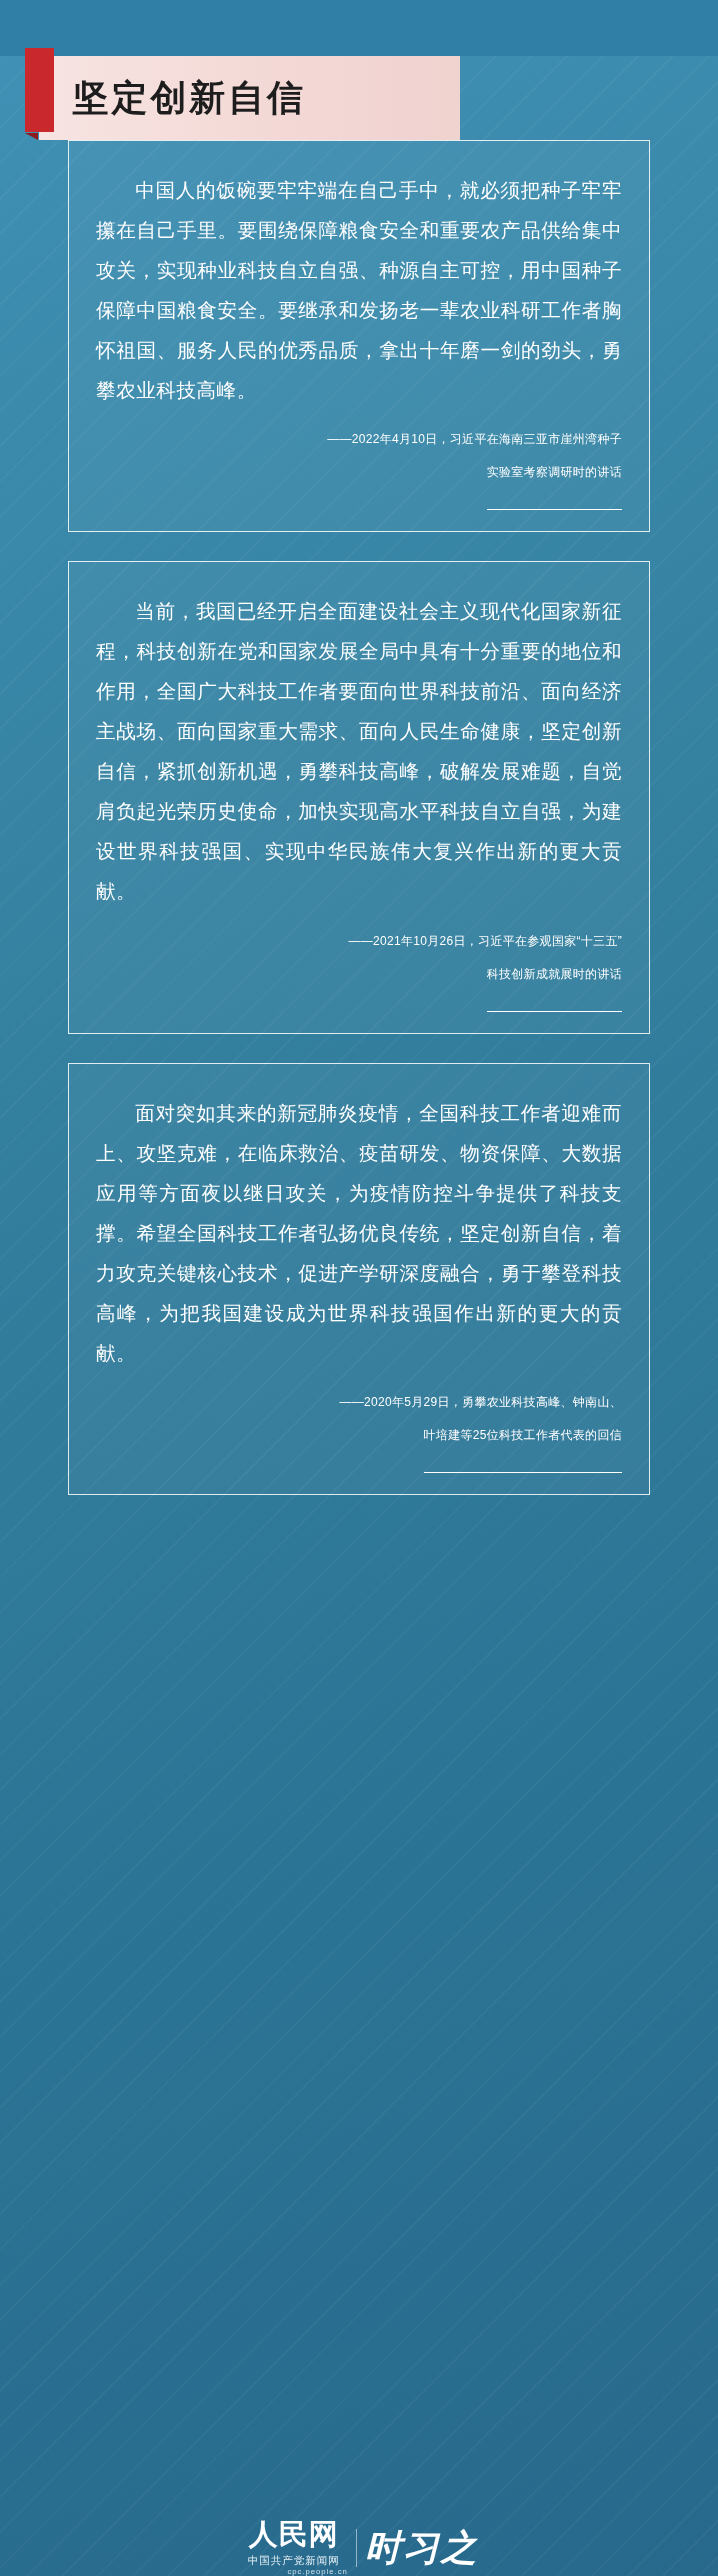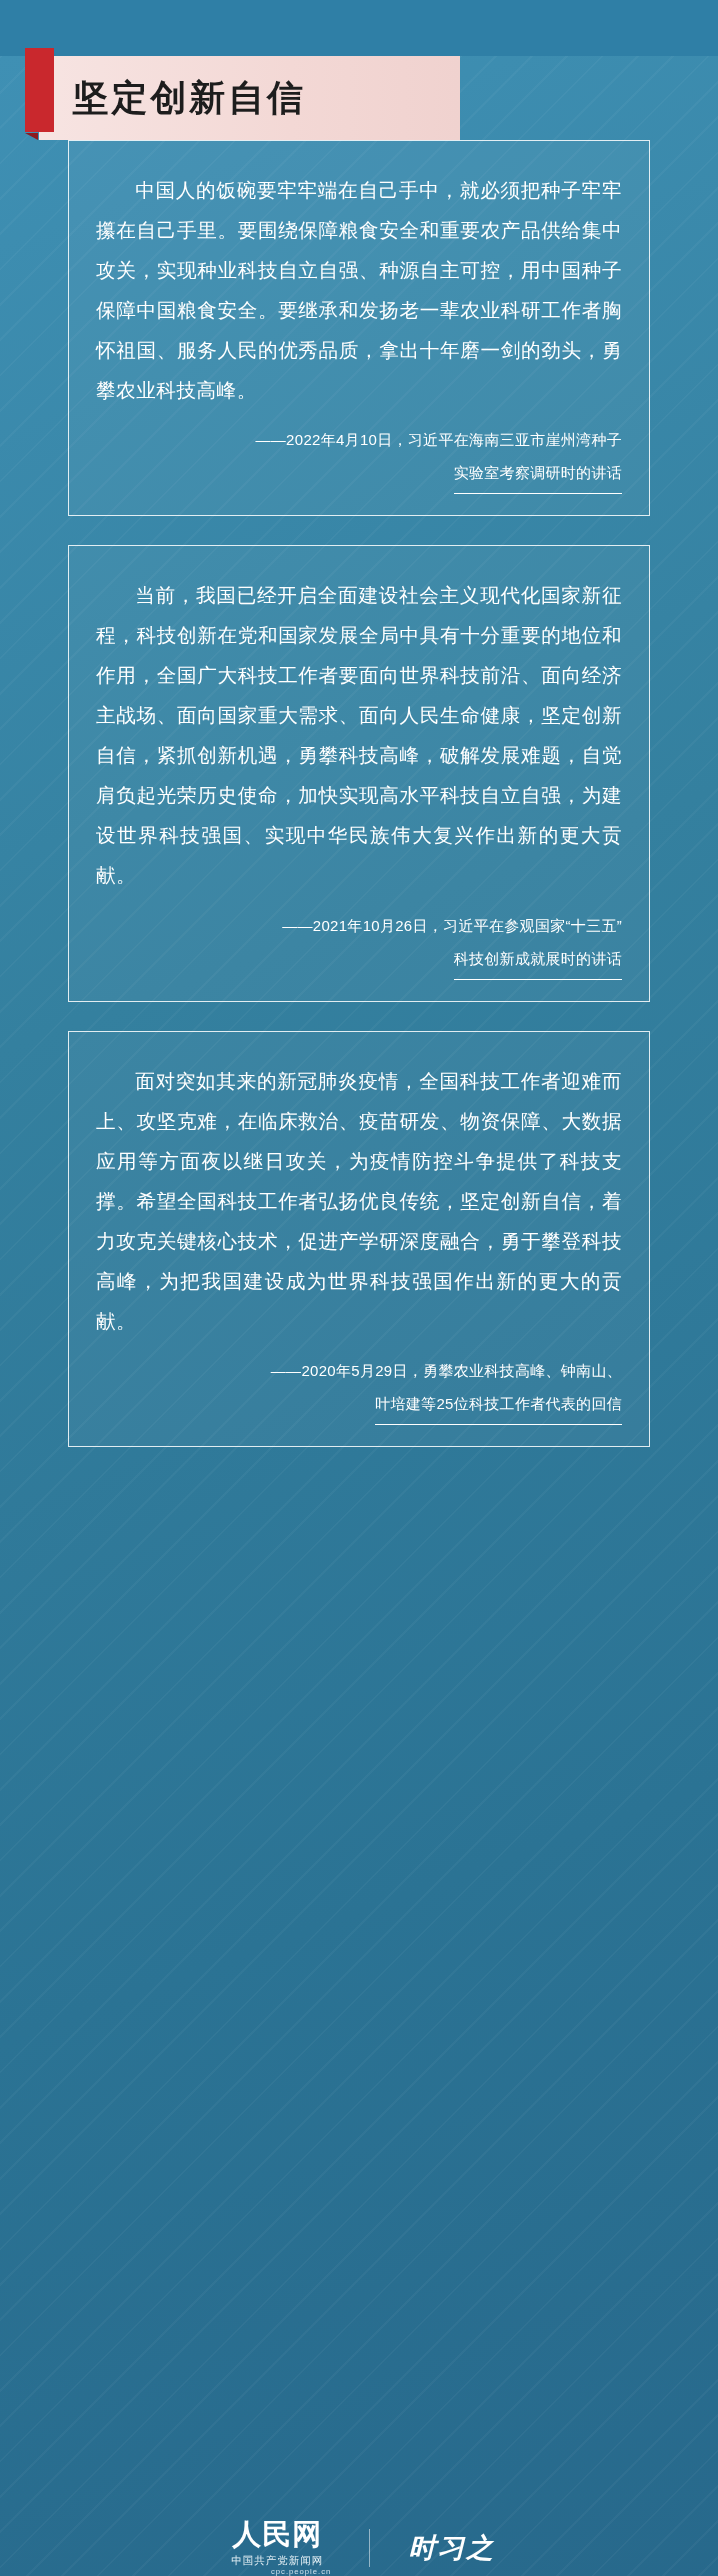--- a/index.html
+++ b/index.html
@@ -79,42 +79,42 @@
     font-size: 19.6px;
     line-height: 40px;
     text-indent: 2em;
     letter-spacing: 0.5px;
     text-align: justify;
     font-family: "Liberation Sans", sans-serif;
   }
   .attrib {
     margin-top: 13.4px;
     color: #ffffff;
-    font-size: 15px;
+    font-size: 12px;
     line-height: 33px;
     text-align: right;
     letter-spacing: 0.3px;
   }
   .attrib div { white-space: nowrap; }
   .attrib .last {
     display: inline-block;
     border-bottom: 1.9px solid #ffffff;
-    padding-bottom: 4px;
+    padding-bottom: 20px;
   }
 
   
   .footer {
     position: absolute;
     left: 0;
     right: 0;
     bottom: 56px;
     display: flex;
     align-items: center;
     justify-content: center;
-    gap: 38px;
+    gap: 8px;
   }
   .footer-logo {
     display: flex;
     flex-direction: column;
     align-items: center;
     line-height: 1;
   }
   .footer-logo .mark {
     font-size: 29px;
     font-weight: bold;
@@ -133,21 +133,21 @@
     margin-top: 2.9px;
     letter-spacing: 1px;
     margin-left: 48px;
   }
   .divider {
     width: 1px;
     height: 38px;
     background: rgba(255,255,255,0.5);
   }
   .footer-brand {
-    font-size: 27px;
+    font-size: 36px;
     font-weight: bold;
     color: #ffffff;
     letter-spacing: 1.9px;
     font-style: italic;
   }
 </style>
 </head>
 <body>
 
 <div class="page">

